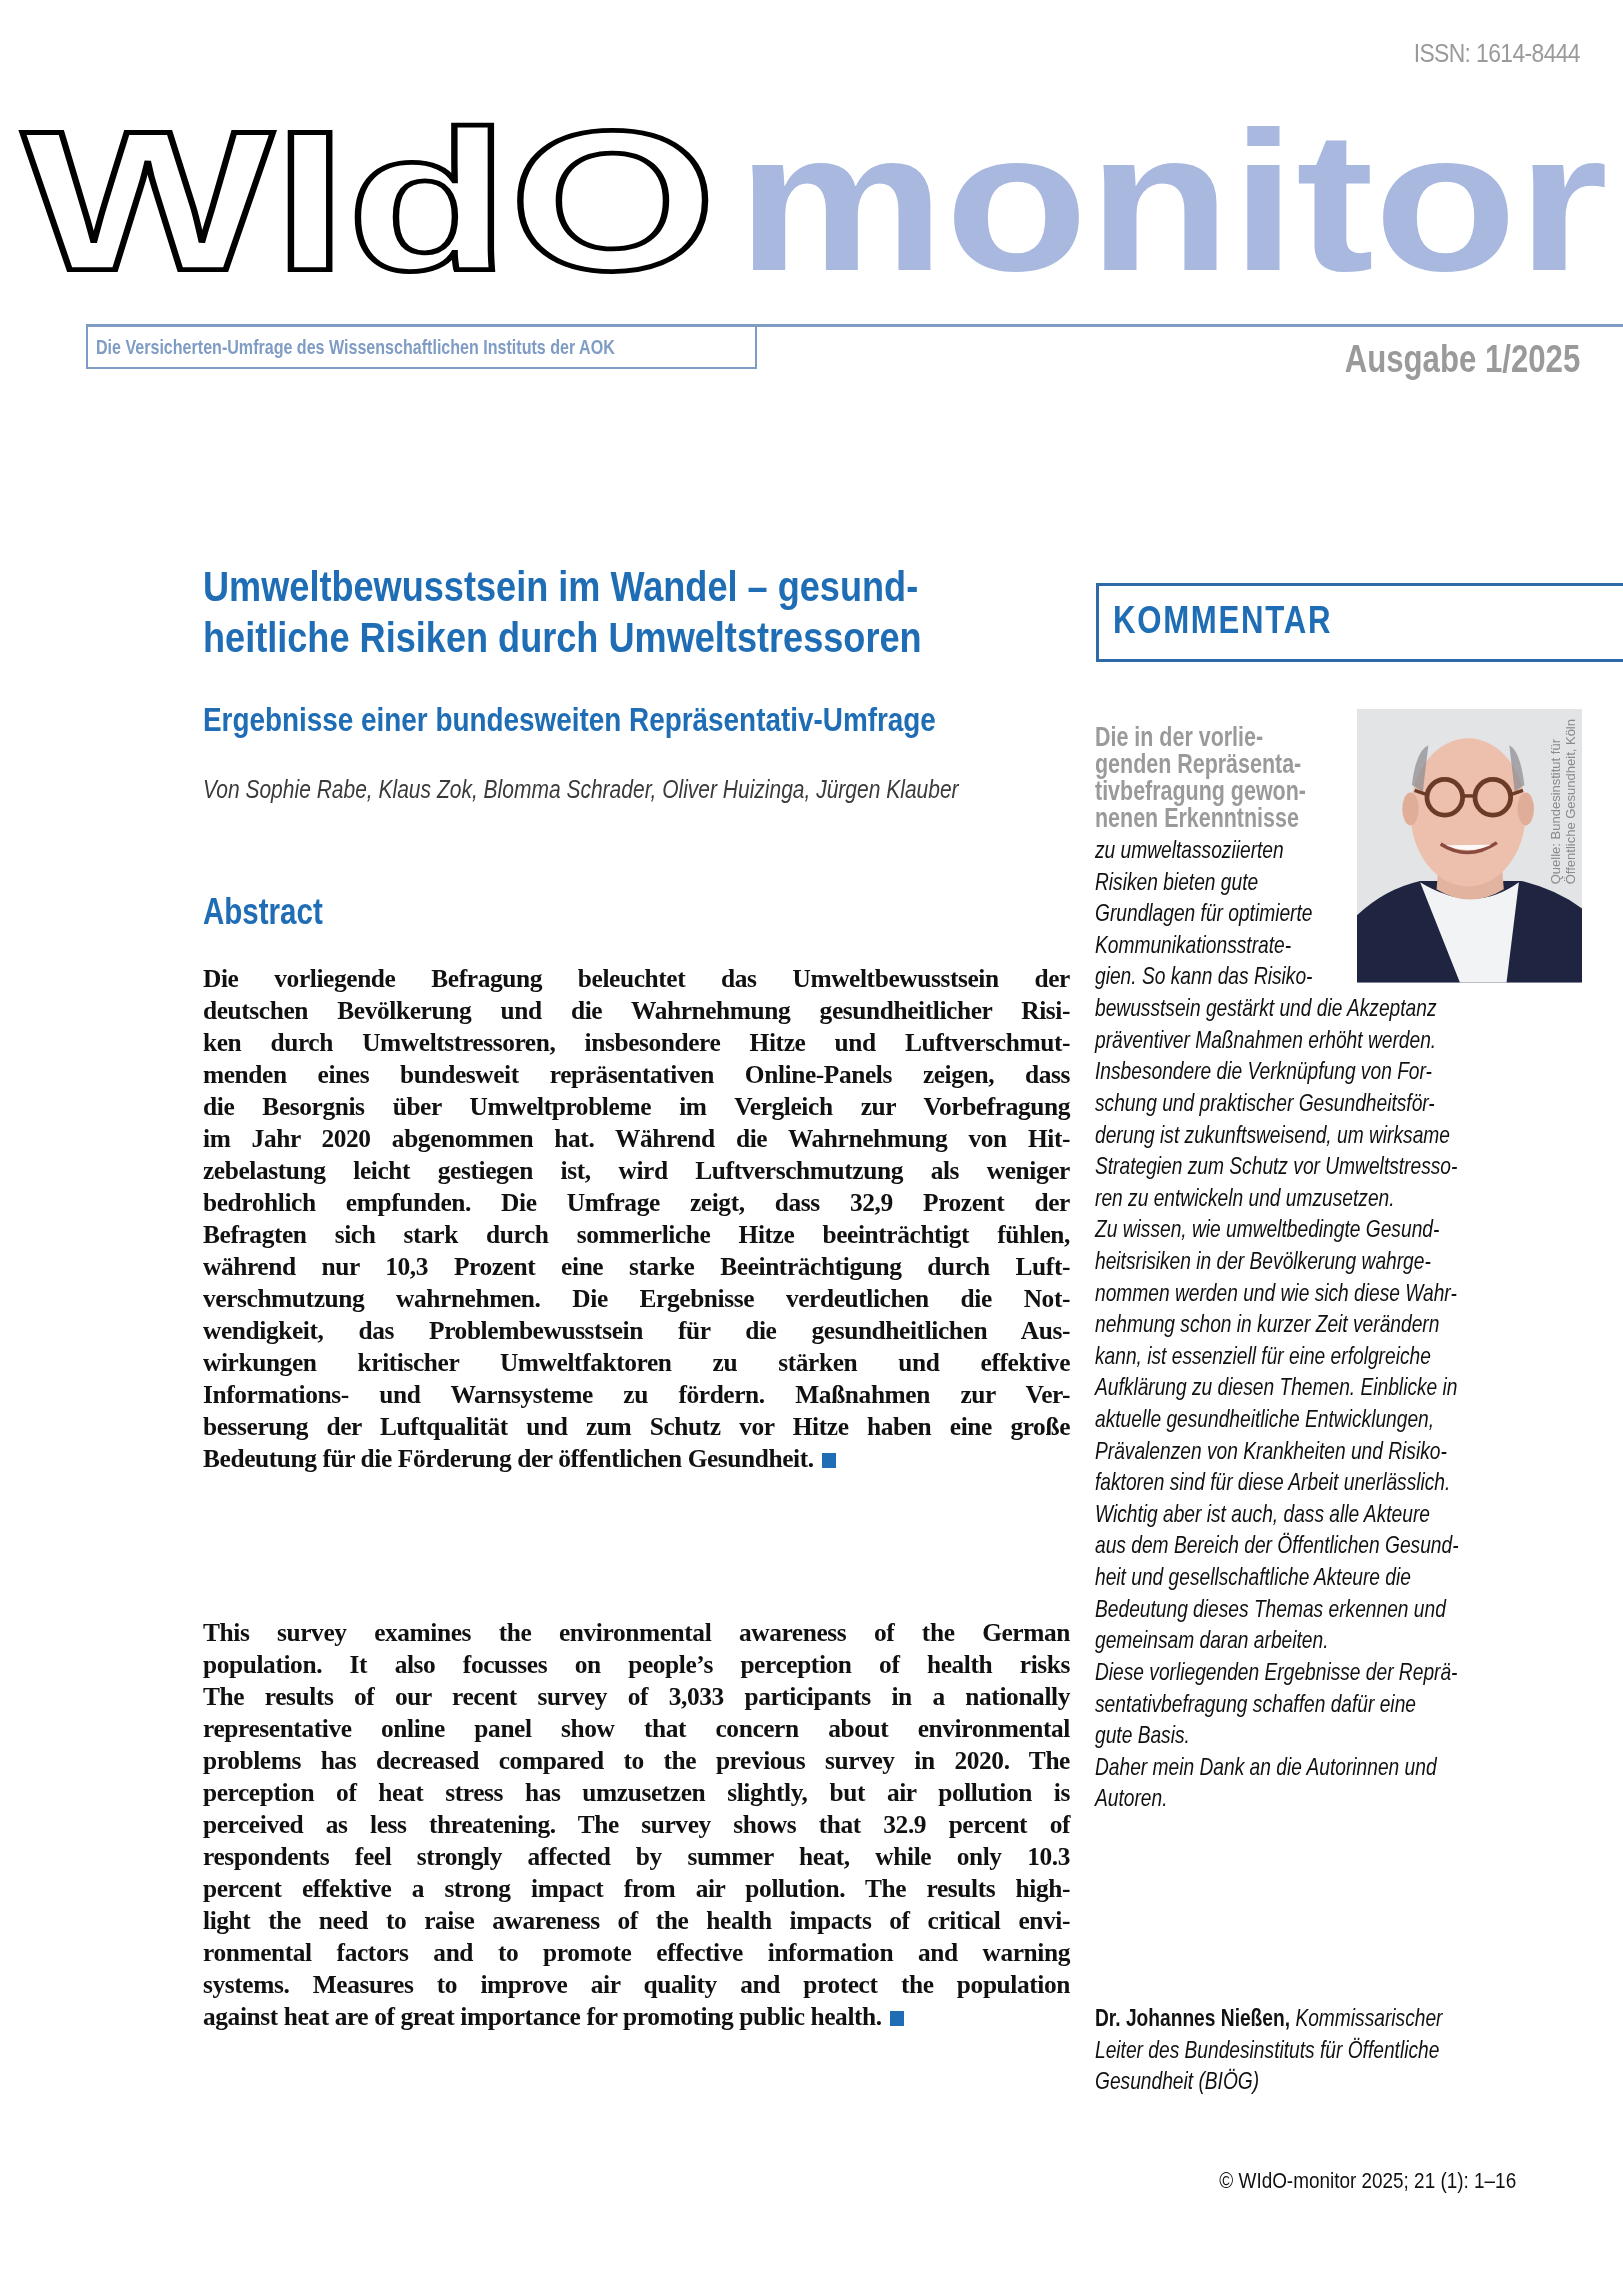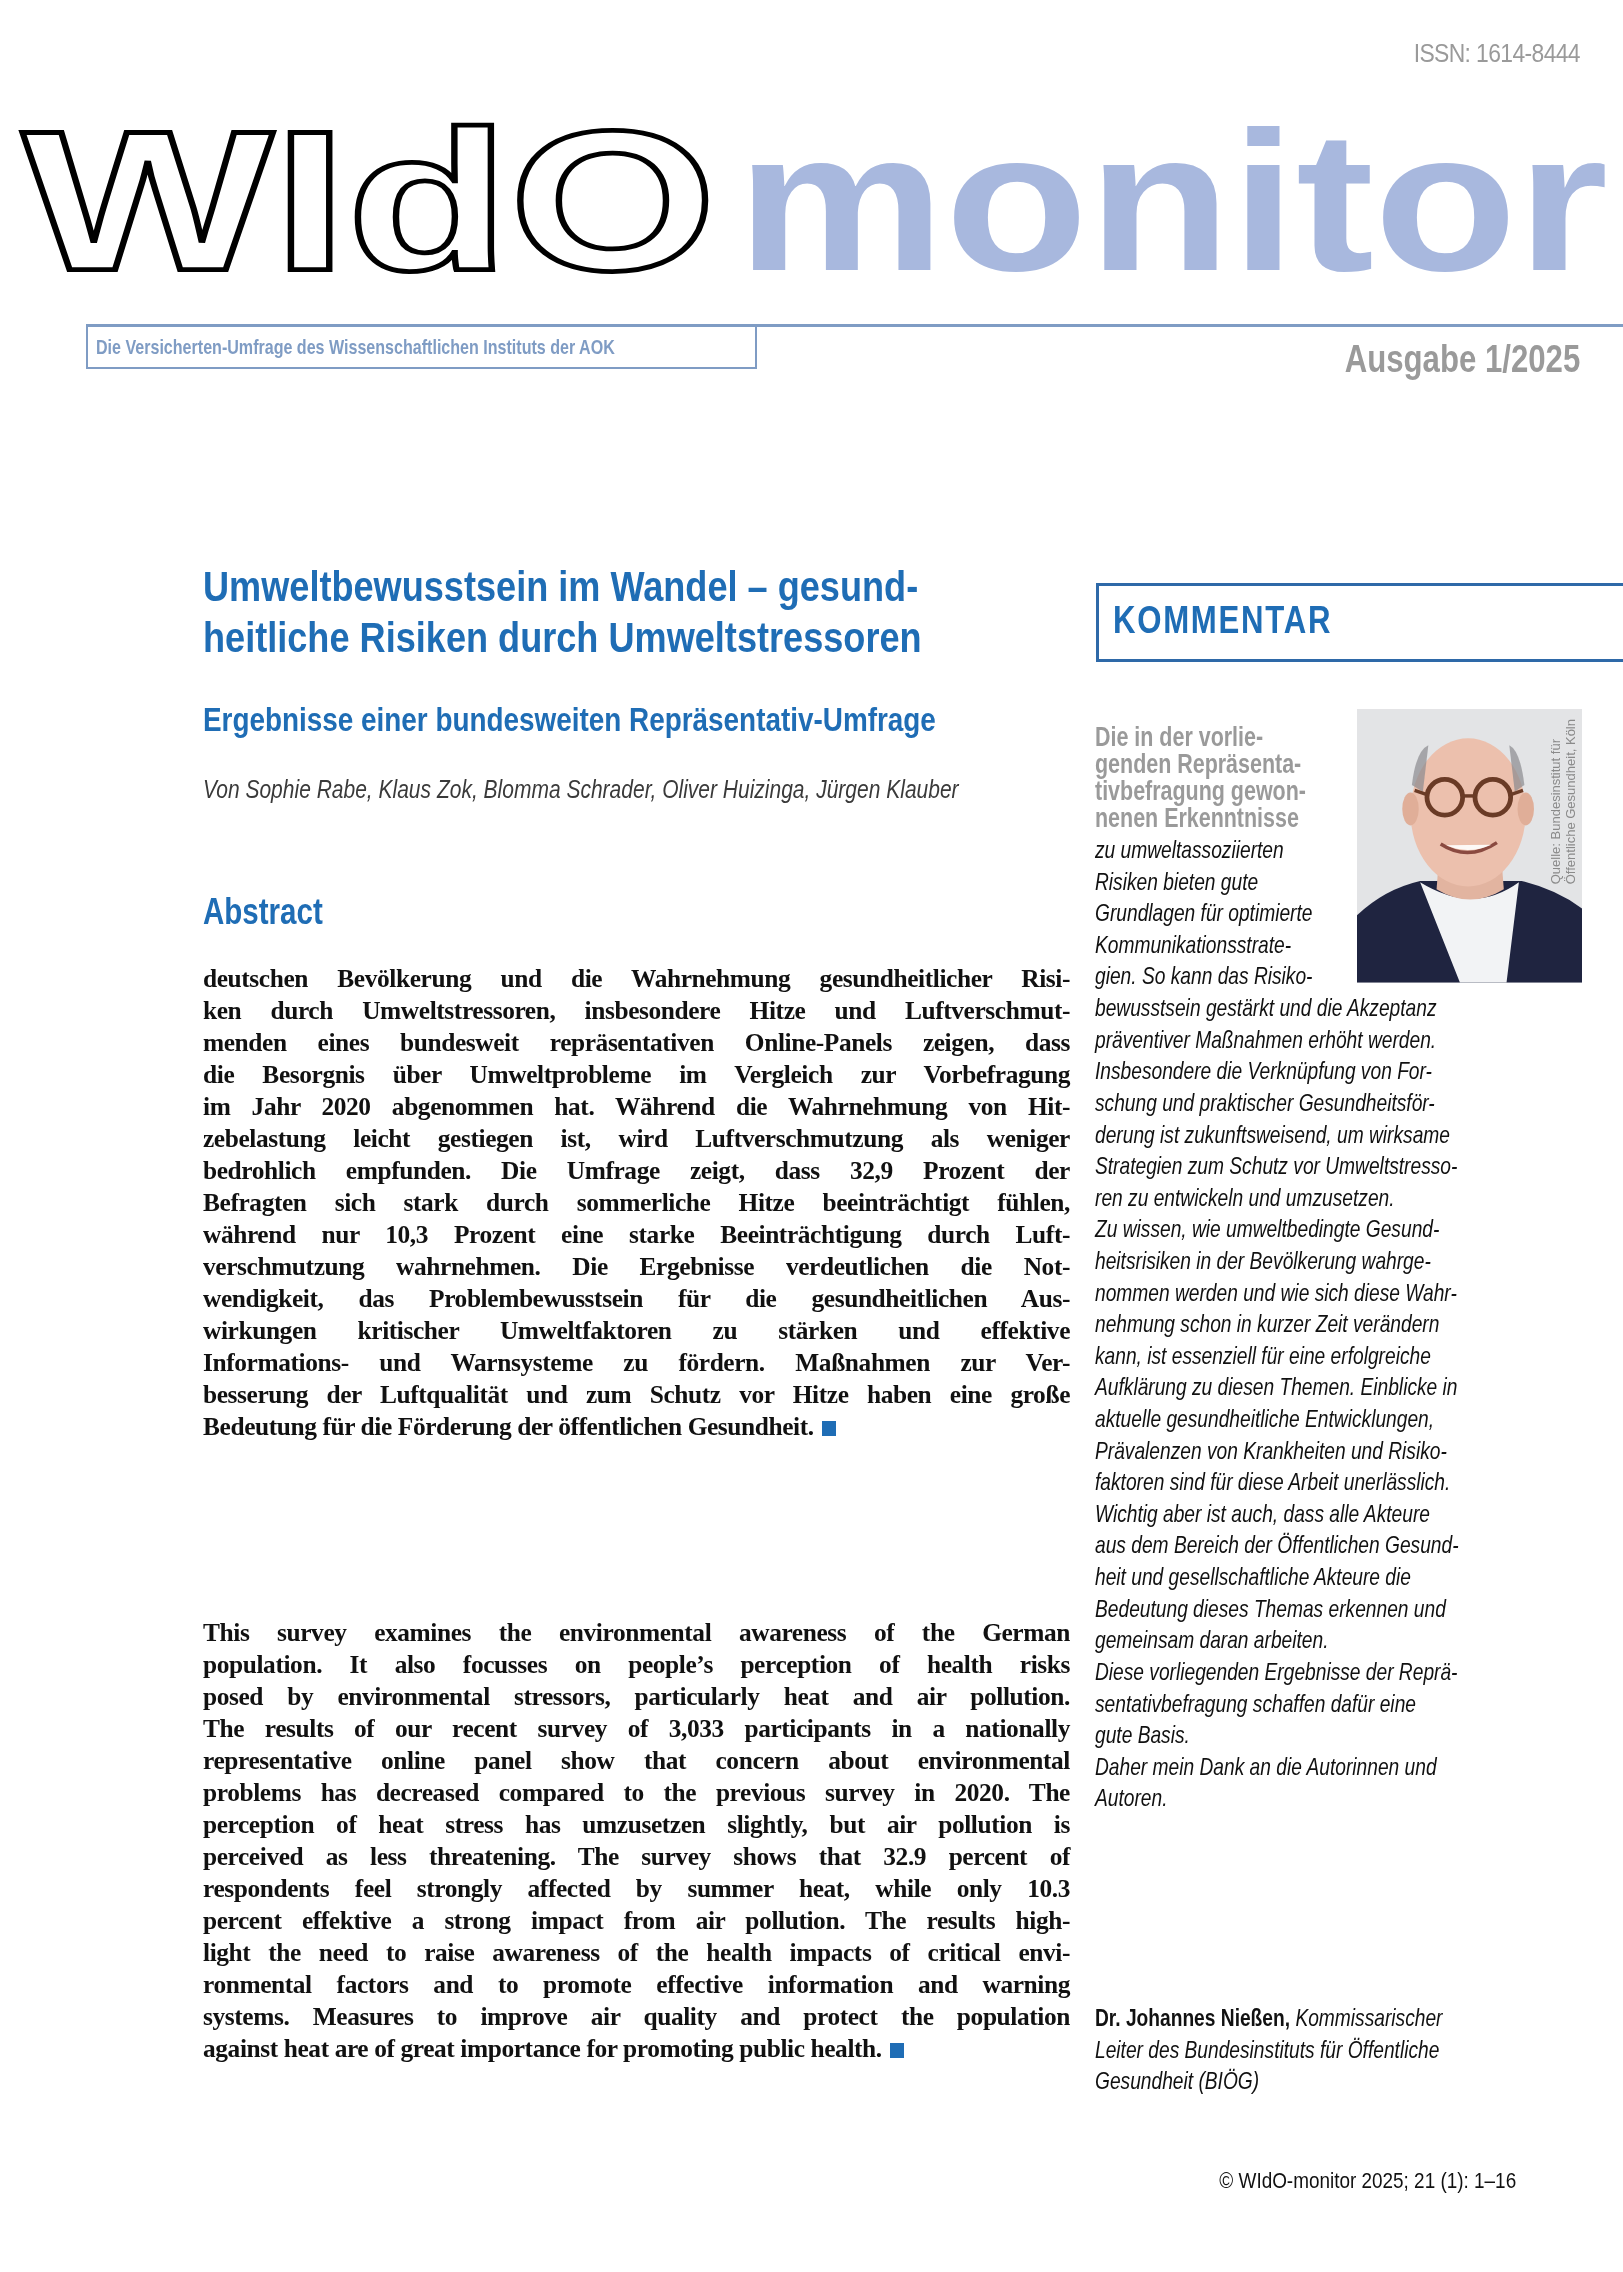--- a/index.html
+++ b/index.html
@@ -54,41 +54,41 @@
 <div id="tagline" class="abs sans">Die Versicherten-Umfrage des Wissenschaftlichen Instituts der AOK</div>
 <div id="issue" class="abs sans">Ausgabe 1/2025</div>
 
 <div class="abs sans title-line" style="top:562px">Umweltbewusstsein im Wandel – gesund-</div>
 <div class="abs sans title-line" style="top:613px">heitliche Risiken durch Umweltstressoren</div>
 <div id="subtitle" class="abs sans">Ergebnisse einer bundesweiten Repräsentativ-Umfrage</div>
 <div id="authors" class="abs sans">Von Sophie Rabe, Klaus Zok, Blomma Schrader, Oliver Huizinga, Jürgen Klauber</div>
 <div id="abstract-heading" class="abs sans">Abstract</div>
 
 <div class="abs para serif" style="top:962px">
+  <span class="pline">Die vorliegende Befragung beleuchtet das Umweltbewusstsein der</span>
   <span class="pline">deutschen Bevölkerung und die Wahrnehmung gesundheitlicher Risi-</span>
   <span class="pline">ken durch Umweltstressoren, insbesondere Hitze und Luftverschmut-</span>
   <span class="pline">menden eines bundesweit repräsentativen Online-Panels zeigen, dass</span>
   <span class="pline">die Besorgnis über Umweltprobleme im Vergleich zur Vorbefragung</span>
   <span class="pline">im Jahr 2020 abgenommen hat. Während die Wahrnehmung von Hit-</span>
   <span class="pline">zebelastung leicht gestiegen ist, wird Luftverschmutzung als weniger</span>
   <span class="pline">bedrohlich empfunden. Die Umfrage zeigt, dass 32,9 Prozent der</span>
   <span class="pline">Befragten sich stark durch sommerliche Hitze beeinträchtigt fühlen,</span>
   <span class="pline">während nur 10,3 Prozent eine starke Beeinträchtigung durch Luft-</span>
   <span class="pline">verschmutzung wahrnehmen. Die Ergebnisse verdeutlichen die Not-</span>
   <span class="pline">wendigkeit, das Problembewusstsein für die gesundheitlichen Aus-</span>
   <span class="pline">wirkungen kritischer Umweltfaktoren zu stärken und effektive</span>
   <span class="pline">Informations- und Warnsysteme zu fördern. Maßnahmen zur Ver-</span>
   <span class="pline">besserung der Luftqualität und zum Schutz vor Hitze haben eine große</span>
   <span class="pline last"><span>Bedeutung für die Förderung der öffentlichen Gesundheit.</span><span class="endmark"></span></span>
 </div>
 
 <div class="abs para serif" style="top:1616px">
   <span class="pline">This survey examines the environmental awareness of the German</span>
   <span class="pline">population. It also focusses on people’s perception of health risks</span>
-  <span class="pline">posed by environmental stressors, particularly heat and air pollution.</span>
   <span class="pline">The results of our recent survey of 3,033 participants in a nationally</span>
   <span class="pline">representative online panel show that concern about environmental</span>
   <span class="pline">problems has decreased compared to the previous survey in 2020. The</span>
   <span class="pline">perception of heat stress has umzusetzen slightly, but air pollution is</span>
   <span class="pline">perceived as less threatening. The survey shows that 32.9 percent of</span>
   <span class="pline">respondents feel strongly affected by summer heat, while only 10.3</span>
   <span class="pline">percent effektive a strong impact from air pollution. The results high-</span>
   <span class="pline">light the need to raise awareness of the health impacts of critical envi-</span>
   <span class="pline">ronmental factors and to promote effective information and warning</span>
   <span class="pline">systems. Measures to improve air quality and protect the population</span>

